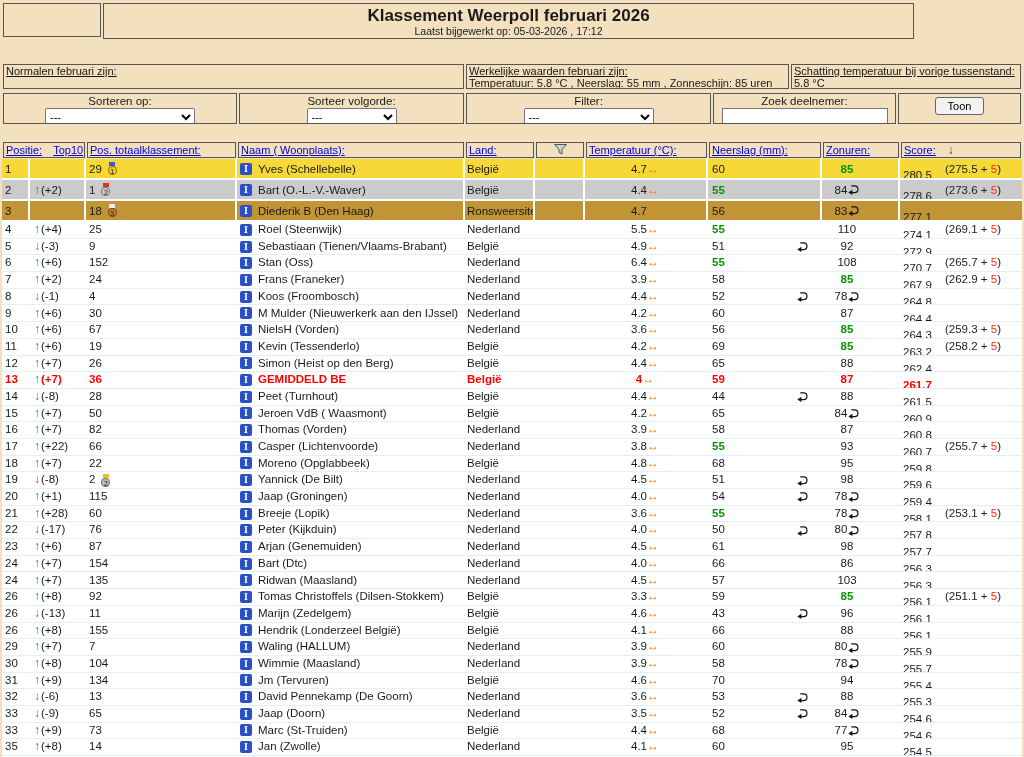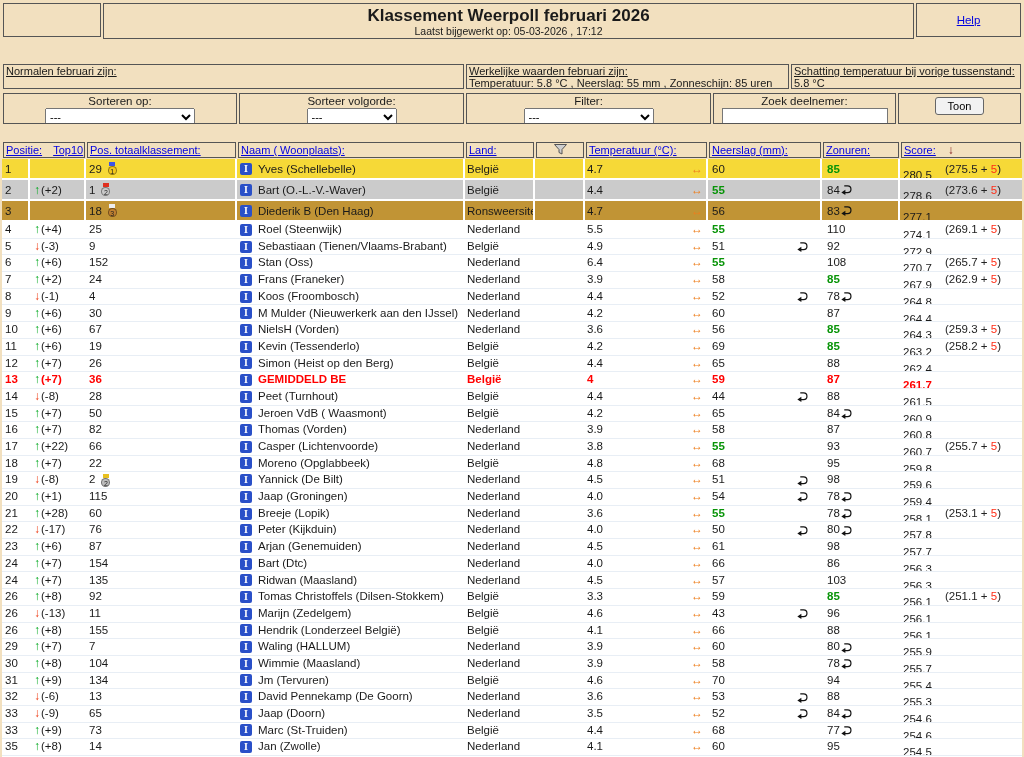--- a/index.html
+++ b/index.html
@@ -41,23 +41,23 @@
   .row > div:last-child{border-right:none;}
   .row.hl{border-bottom:2px solid #fff;}
   .row.hl-gold > div{background:#F6D937;}
   .row.hl-silver > div{background:#CBCBCB;}
   .row.hl-bronze > div{background:#C19435;}
   .row.hl-red{color:#FF0000;font-weight:bold;}
   .c-pos,.c-tot{padding-left:3px;}
   .c-top10{padding-left:4px;}
   .c-naam{padding-left:3px;}
   .c-land{padding-left:2px;}
-  .c-temp{justify-content:space-between;padding-left:2px;padding-right:4px;}
+  .c-temp{justify-content:center;padding-left:2px;padding-right:4px;}
   .c-neer{justify-content:space-between;padding-left:4px;padding-right:12px;}
-  .c-zon{justify-content:flex-start;padding-left:5px;padding-right:31px;}
+  .c-zon{justify-content:center;padding-left:5px;padding-right:31px;}
   .c-score{padding-left:3px;}
   .arrow{font-weight:bold;font-size:12px;margin-right:1px;}
   .arrow.up{color:#00A81E;}
   .arrow.down{color:#EE3A12;}
   .trend{color:#EE7F1D;font-weight:bold;font-size:12px;letter-spacing:-1px;}
   .gval{color:#089408;font-weight:bold;}
   .info-icon{display:inline-block;width:12px;height:12px;background:#2A50C8;border-radius:2px;color:#fff;
      font-family:"Liberation Serif",serif;font-weight:bold;font-size:10px;line-height:12px;text-align:center;margin-right:6px;flex:0 0 12px;}
   .sval{display:inline-block;width:42px;margin-top:12px;}
   .det{color:#222;font-weight:normal;}
@@ -69,23 +69,20 @@
   .loop-icon{flex:0 0 auto;display:inline-flex;}
 </style>
 </head>
 <body>
 
 <div class="band band-title">
   <div></div>
   <div class="title-cell">
     <div class="page-title">Klassement Weerpoll februari 2026</div>
     <div class="page-subtitle">Laatst bijgewerkt op: 05-03-2026 , 17:12</div>
-  </div>
-  <div class="help-cell">
-    <a>Help</a>
   </div>
 </div>
 
 <div class="band band-info">
   <div>
     <div class="info-title">Normalen februari zijn:</div>
   </div>
   <div>
     <div class="info-title">Werkelijke waarden februari zijn:</div>
     <div>Temperatuur: 5.8 °C , Neerslag: 55 mm , Zonneschijn: 85 uren</div>

